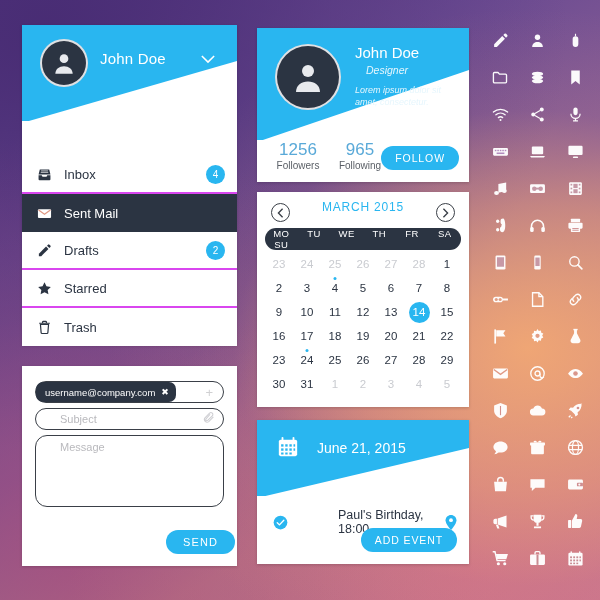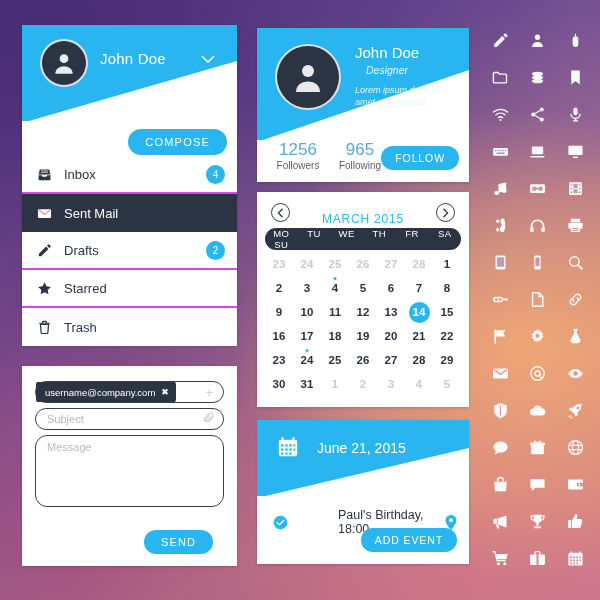--- a/index.html
+++ b/index.html
@@ -86,34 +86,34 @@
   }
 
   
   #compose-card { left: 22px; top: 366px; width: 215px; height: 200px; padding: 10px; }
   .field {
     position: relative; border: 1.5px solid #3a3f47; border-radius: 14px;
     height: 22px; margin: 5px 3px; display: flex; align-items: center;
   }
   #to-field { height: 22px; padding: 0; }
   .chip {
-    background: #2b3442; color: #fff; border-radius: 2px;
+    background: #2b3442; color: #fff; border-radius: 7px;
     height: 100%; display: flex; align-items: center;
     padding: 0 7px 0 9px; font-size: 9.5px; max-width: 78%;
   }
   .chip .x { margin-left: 6px; font-size: 9px; }
   .plus-ico { margin-left: auto; margin-right: 10px; color: #d0d0d2; font-size: 13px; }
-  .field-ph { font-size: 11px; color: #b9b9bd; padding-left: 11px; }
+  .field-ph { font-size: 11px; color: #b9b9bd; padding-left: 24px; }
   .clip-ico { margin-left: auto; margin-right: 8px; color: #cfcfd3; }
   #message-field {
     height: 72px; align-items: flex-start; border-radius: 12px;
   }
   #message-field .field-ph { padding-top: 5px; }
   #send-btn {
-    position: absolute; right: 24px; bottom: 12px;
+    position: absolute; right: 2px; bottom: 12px;
     background: #29b6f0; color: #fff; border: none; border-radius: 13px;
     padding: 6px 17px; font-size: 11px; letter-spacing: 1.1px;
     font-family: "Liberation Sans", sans-serif; cursor: pointer;
   }
 
   
   #profile-card { left: 257px; top: 28px; width: 212px; height: 154px; }
   #profile-head { height: 112px; }
   #profile-head .diag-white { height: 72px; }
   #prof-avatar { left: 18px; top: 16px; width: 66px; height: 66px; border-width: 2px; }
@@ -127,37 +127,37 @@
   #stat-following { left: 78px; top: 112px; width: 50px; }
   #follow-btn {
     position: absolute; right: 10px; top: 118px;
     background: #29b6f0; color: #fff; border: none; border-radius: 13px;
     padding: 6px 14px; font-size: 10.5px; letter-spacing: .9px;
     font-family: "Liberation Sans", sans-serif; cursor: pointer;
   }
 
   
   #calendar-card { left: 257px; top: 192px; width: 212px; height: 215px; padding: 8px 6px; }
-  #cal-header { position: relative; height: 26px; display: flex; align-items: flex-end; justify-content: center; }
+  #cal-header { position: relative; height: 26px; display: flex; align-items: flex-start; justify-content: center; }
   .nav-circle {
     position: absolute; top: 3px; width: 19px; height: 19px; border-radius: 50%;
     border: 1.4px solid #3a3f47; display: flex; align-items: center; justify-content: center;
     cursor: pointer;
   }
   #cal-prev { left: 8px; } #cal-next { right: 8px; }
   #cal-title { color: #29b6f0; font-size: 12px; letter-spacing: .8px; }
   #cal-dow {
     background: #2b3442; border-radius: 11px; height: 22px;
     display: grid; grid-template-columns: repeat(6, 1fr);
     align-items: center; margin: 2px 2px 0;
   }
   #cal-dow span { color: #fff; font-size: 9.5px; text-align: center; letter-spacing: .4px; }
   #cal-grid {
     display: grid; grid-template-columns: repeat(7, 1fr);
-    margin: 2px 2px 16px; row-gap: 0; font-weight: bold;
+    margin: 2px 2px 16px; row-gap: 0;
   }
   .cal-cell {
     position: relative; height: 24px; display: flex;
     align-items: center; justify-content: center;
     font-size: 11.5px; color: #2b3442; cursor: pointer;
   }
   .cal-cell.muted { color: #c9cbd0; }
   .cal-cell.today {
     color: #fff;
   }
@@ -211,21 +211,20 @@
       <svg class="avatar-glyph" width="26" height="26" viewBox="0 0 24 24" fill="currentColor">
         <circle cx="12" cy="8" r="4"></circle>
           <path d="M4 22c0-4.4 3.6-7 8-7s8 2.6 8 7z"></path>
       </svg>
     </div>
     <div id="mail-name">John Doe</div>
     <svg id="mail-chevron" viewBox="0 0 16 10" fill="none" stroke="#fff" stroke-width="1.8">
       <path d="M1 1l7 7 7-7"></path>
     </svg>
   </div>
-  <button id="compose-btn">COMPOSE</button>
   <div id="mail-list">
       <div class="mail-item">
         <span class="mi-icon">
           <svg width="15" height="15" viewBox="0 0 24 24" fill="currentColor">
             <path d="M2.5 13h5l1.3 2.6h6.4L16.5 13h5v6.5A1.5 1.5 0 0120 21H4a1.5 1.5 0 01-1.5-1.5z"></path>
             <path d="M4.5 4h15l2 8h-19z"></path>
             <path d="M6.5 6.2h11M6 8.6h12" stroke="#fff" stroke-width="1.1"></path>
           </svg>
         </span>
         <span class="mi-label">Inbox</span>

